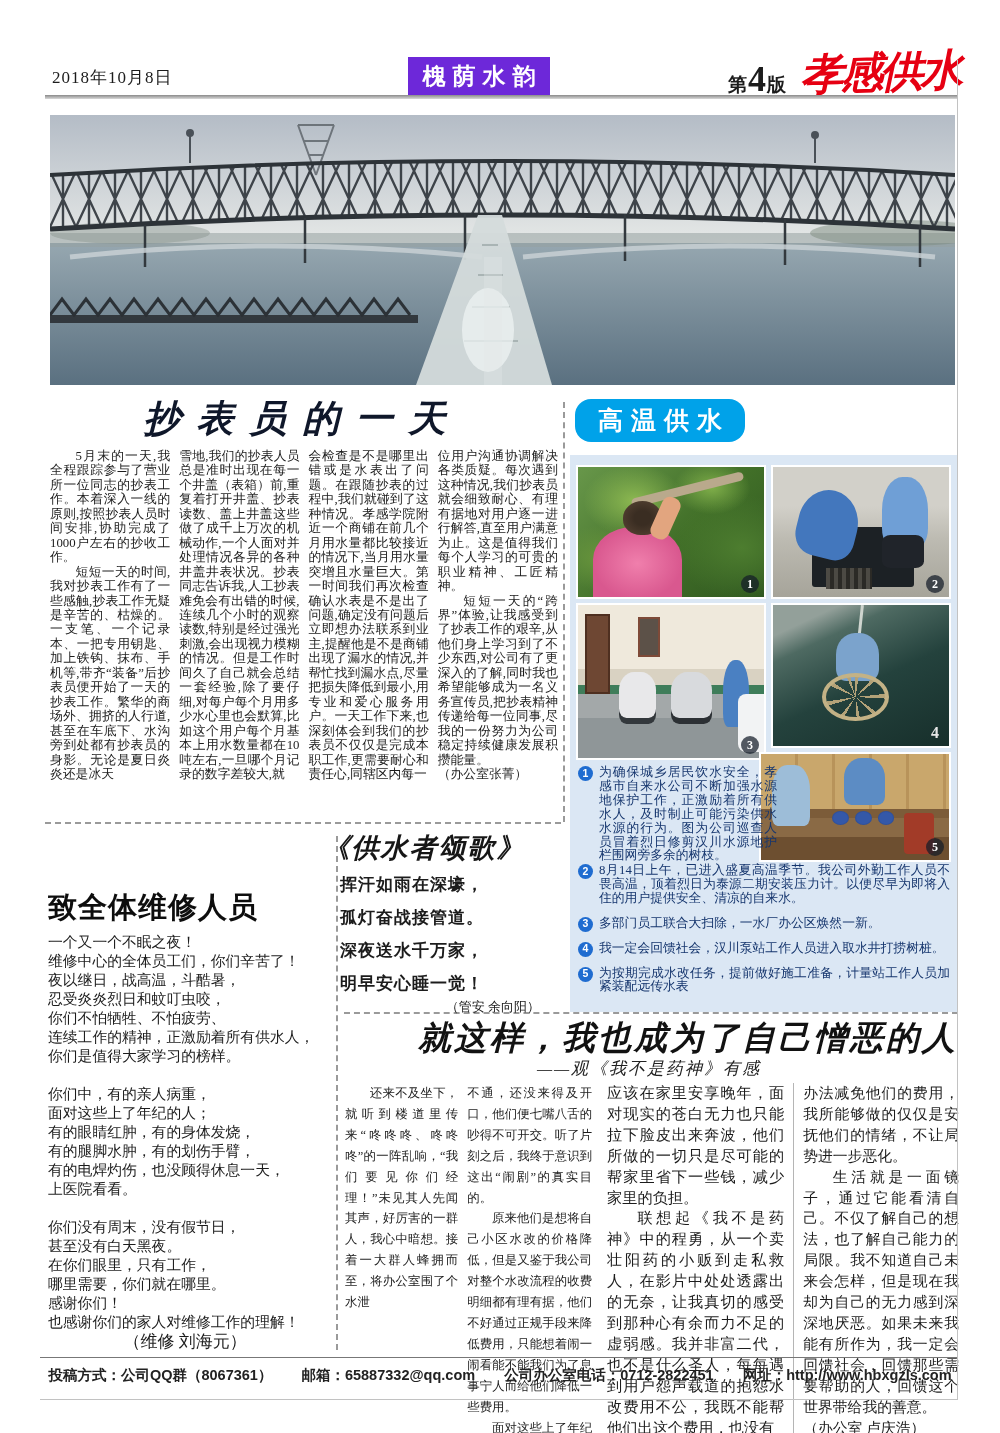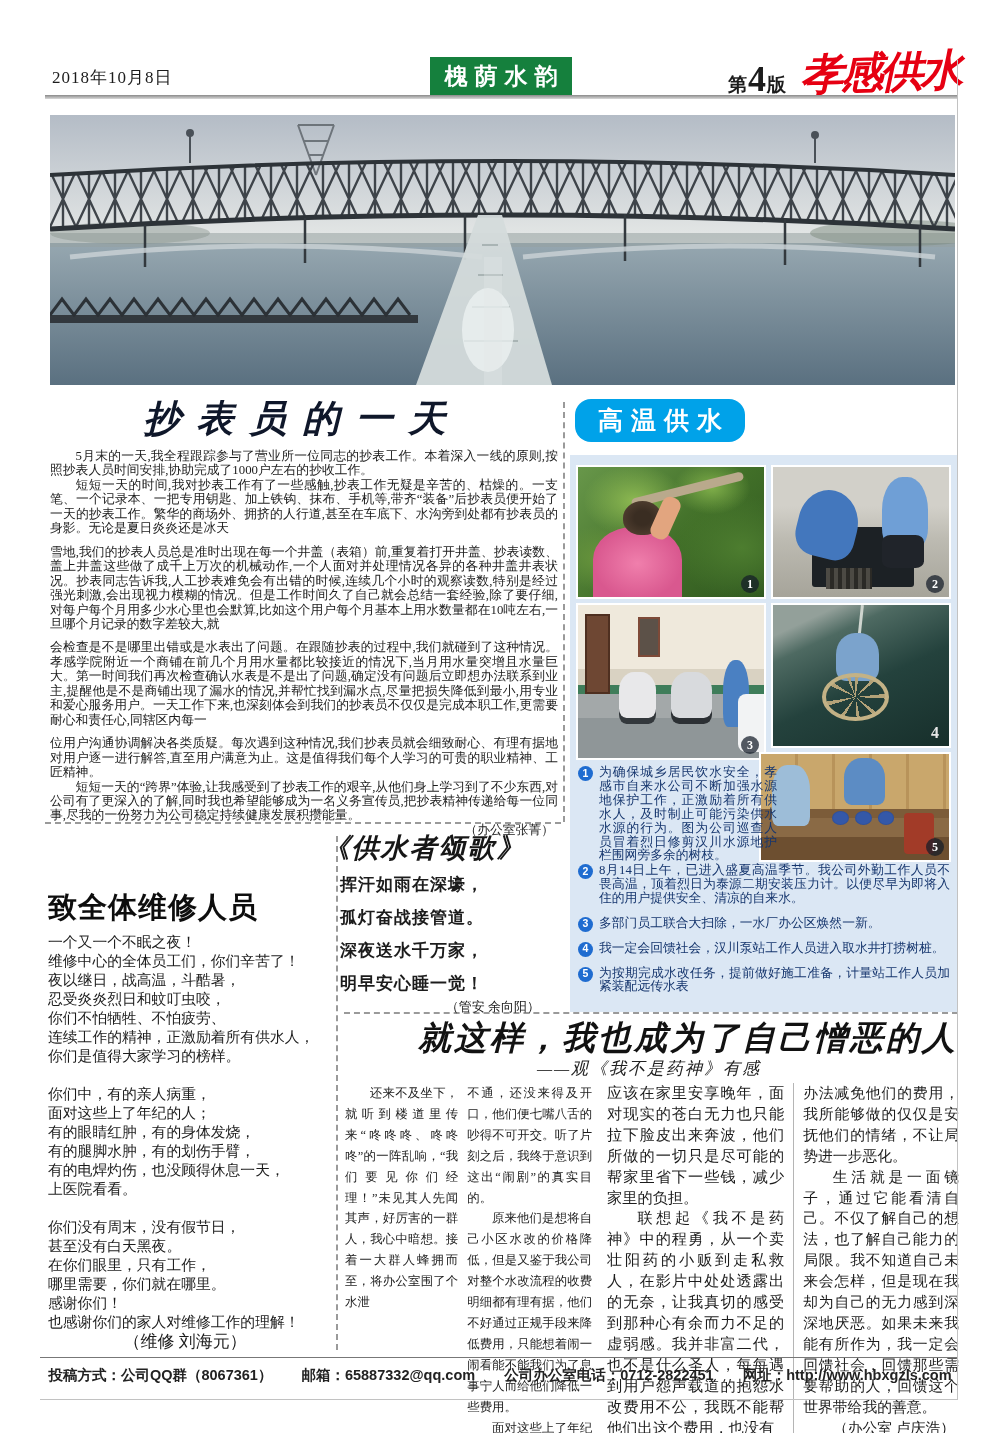--- a/index.html
+++ b/index.html
@@ -2,43 +2,43 @@
 <html><head>
 <meta charset="utf-8">
 <style>
   html,body{margin:0;padding:0;background:#fff;}
   .page{position:relative;width:1000px;height:1433px;background:#fff;overflow:hidden;
         font-family:"Liberation Serif","DejaVu Serif",serif;color:#1c1c1c;}
   .abs{position:absolute;}
 
   
   .date{left:52px;top:66px;font-size:17px;letter-spacing:1px;}
-  .colname-box{left:430px;top:57px;width:142px;height:38px;background:#15803d;color:#fff;
+  .colname-box{left:408px;top:57px;width:142px;height:38px;background:#6d28d9;color:#fff;
     display:flex;align-items:center;justify-content:center;font-family:"Liberation Sans",sans-serif;
     font-weight:bold;font-size:23px;letter-spacing:7px;padding-left:7px;box-sizing:border-box;}
   .edition{left:728px;top:58px;display:flex;align-items:baseline;font-weight:bold;}
   .edition .sm{font-size:19px;}
   .edition .big{font-size:36px;font-family:"Liberation Serif",serif;margin:0 1px;}
   .masthead{left:800px;top:44px;width:160px;color:#e60012;font-weight:bold;font-style:italic;
     font-size:43px;letter-spacing:-3px;transform:rotate(-2deg);white-space:nowrap;}
   .header-rule{left:45px;top:95px;width:913px;height:4px;
     background:linear-gradient(#8a8a8a,#d9d9d9);}
 
   
   .main-photo{left:50px;top:115px;width:905px;height:270px;overflow:hidden;background:#cfd5d9;}
   .main-photo svg{display:block;width:100%;height:100%;}
 
   
   .a1-title{left:45px;top:394px;width:515px;text-align:center;font-weight:bold;font-style:italic;
     font-size:37px;letter-spacing:16px;color:#0f172a;}
-  .a1-cols{left:50px;top:449px;width:508px;display:flex;gap:9px;flex-direction:column;}
+  .a1-cols{left:50px;top:449px;width:508px;display:flex;gap:9px;}
   .a1-col{flex:1;font-size:12.8px;line-height:14.45px;text-align:justify;}
   .a1-col p{margin:0;}
   .ind{text-indent:2em;}
-  .sig{text-align:right;padding-right:4px;text-indent:0;}
+  .sig{padding-right:4px;text-indent:0;}
 
   .dash-h1{left:45px;top:822px;width:516px;border-top:2px dashed #9a9a9a;}
   .dash-v1{left:563px;top:402px;height:420px;border-left:2px dashed #9a9a9a;}
   .dash-v2{left:336px;top:836px;height:514px;border-left:2px dashed #9a9a9a;}
   .dash-h2{left:344px;top:1012px;width:614px;border-top:2px dashed #9a9a9a;}
 
   
   .sec-badge{background:#00a2e9;color:#fff;display:flex;align-items:center;justify-content:center;
     font-family:"Liberation Sans",sans-serif;font-weight:bold;border-radius:16px;
     font-size:25px;letter-spacing:8px;padding-left:8px;box-sizing:border-box;}

